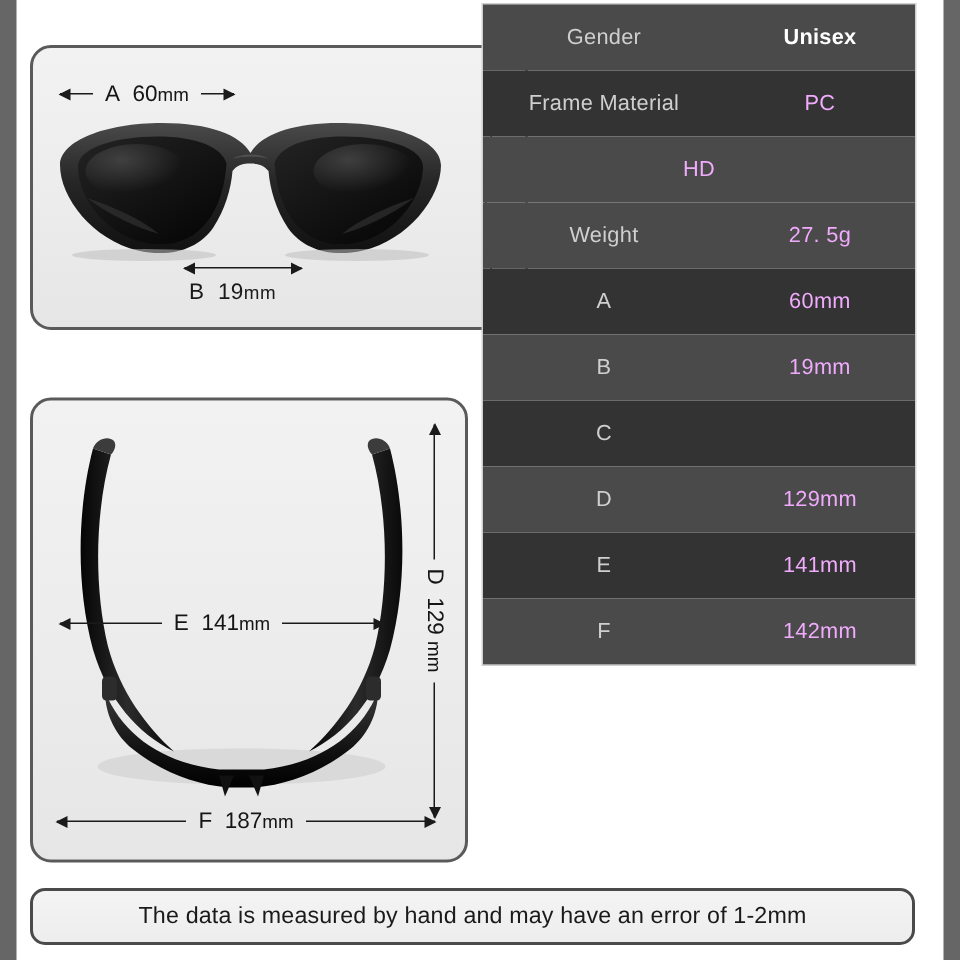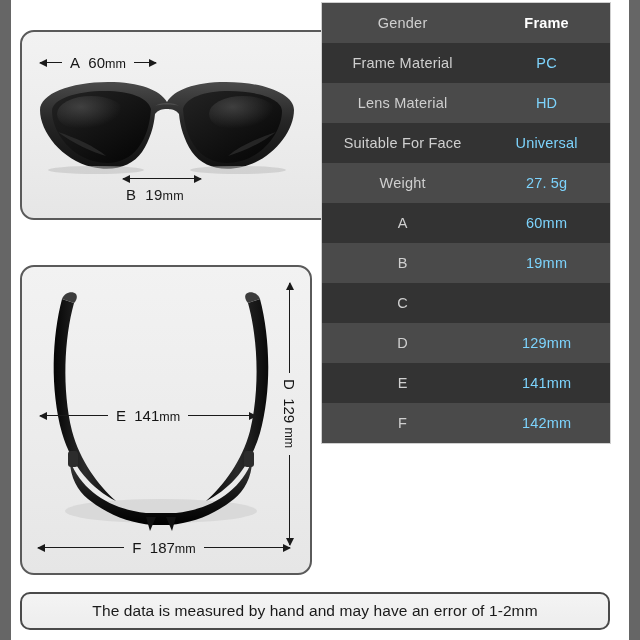--- a/index.html
+++ b/index.html
@@ -146,21 +146,21 @@
     flex: 0 0 56%;
     text-align: center;
     font-size: 14.5px;
     color: #cfcfcf;
     letter-spacing: .2px;
   }
   .tval {
     flex: 1 1 auto;
     text-align: center;
     font-size: 14.5px;
-    color: #7dd3fc;
+    color: #f0abfc;
     letter-spacing: .2px;
   }
   .tval.strong { color: #ffffff; font-weight: bold; }
 
   
   .note {
     position: absolute;
     left: 20px;
     top: 592px;
     width: 590px;
@@ -320,33 +320,28 @@
         <div class="vseg arrow-up"></div>
         <div class="vlbl"><span>D</span>&nbsp;&nbsp;<span>129</span>&nbsp;<span class="unit">mm</span></div>
         <div class="vseg arrow-down"></div>
       </div>
     </div>
   </div>
 
   <div class="spec-table" id="spec-table">
       <div class="trow odd">
         <div class="tkey">Gender</div>
-        <div class="tval strong">Frame</div>
+        <div class="tval strong">Unisex</div>
       </div>
       <div class="trow even">
         <div class="tkey">Frame Material</div>
         <div class="tval">PC</div>
       </div>
       <div class="trow odd">
-        <div class="tkey">Lens Material</div>
         <div class="tval">HD</div>
-      </div>
-      <div class="trow even">
-        <div class="tkey">Suitable For Face</div>
-        <div class="tval">Universal</div>
       </div>
       <div class="trow odd">
         <div class="tkey">Weight</div>
         <div class="tval">27. 5g</div>
       </div>
       <div class="trow even">
         <div class="tkey">A</div>
         <div class="tval">60mm</div>
       </div>
       <div class="trow odd">

